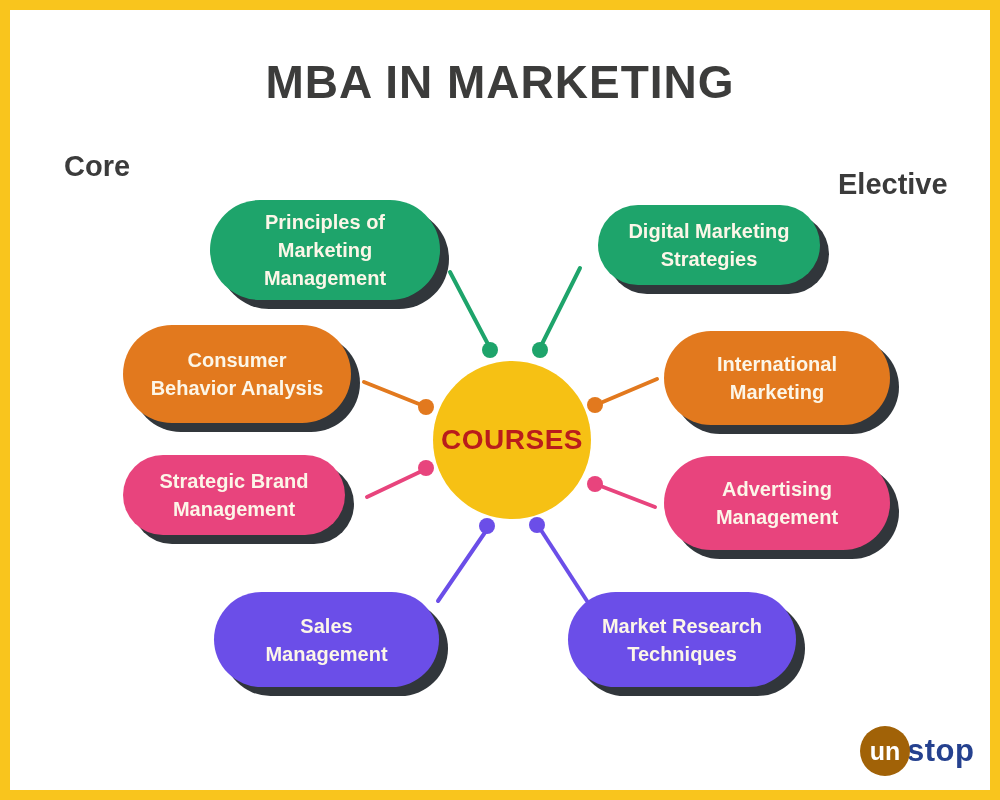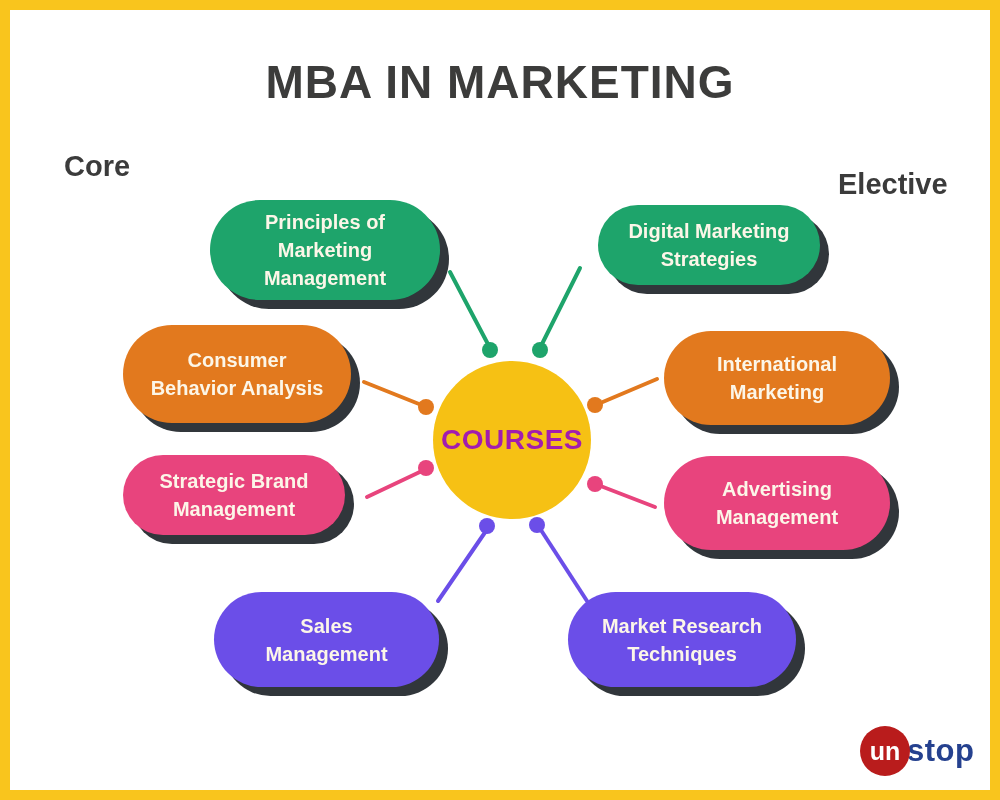--- a/index.html
+++ b/index.html
@@ -42,30 +42,30 @@
   .pill span { display: block; white-space: nowrap; }
   .green  { background: #1ea46b; }
   .orange { background: #e2791e; }
   .pink   { background: #e8447d; }
   .purple { background: #6b4ee8; }
   .center-circle {
     position: absolute; left: 433px; top: 361px;
     width: 158px; height: 158px; border-radius: 50%;
     background: #f6c114; z-index: 2;
     display: flex; align-items: center; justify-content: center;
-    font-size: 28px; font-weight: 800; color: #a21caf;
+    font-size: 28px; font-weight: 800; color: #b91c1c;
     letter-spacing: 0.5px;
   }
   .logo {
     position: absolute; left: 860px; top: 726px; z-index: 2;
     display: flex; align-items: center;
   }
   .logo-circle {
     width: 50px; height: 50px; border-radius: 50%;
-    background: #b91c1c; color: #ffffff;
+    background: #a16207; color: #ffffff;
     display: flex; align-items: center; justify-content: center;
     font-size: 25px; font-weight: 800; z-index: 3;
   }
   .logo-rest {
     color: #25418f; font-size: 31px; font-weight: 800;
     margin-left: -3px; letter-spacing: 0.5px;
   }
 </style>
 </head>
 <body>

